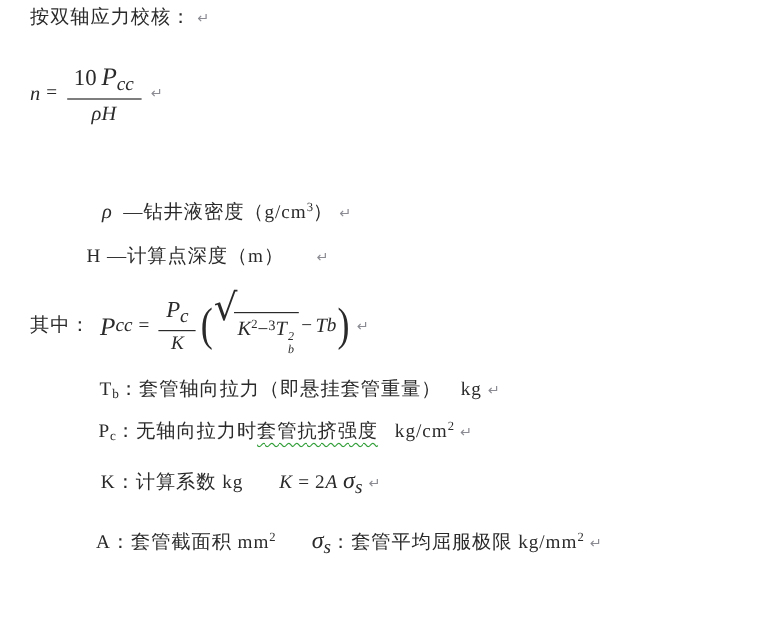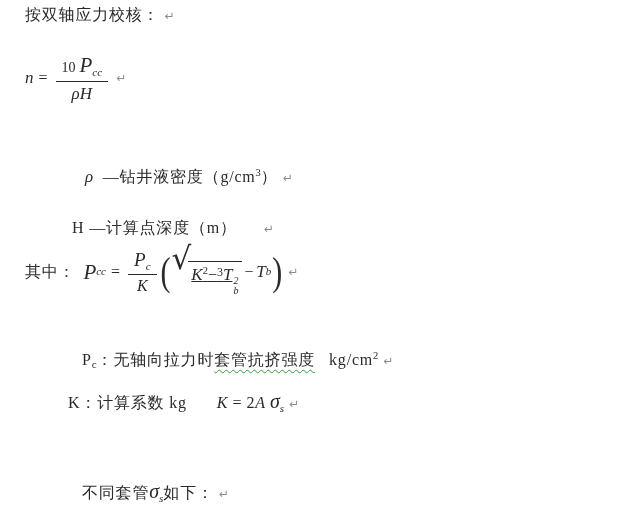--- a/index.html
+++ b/index.html
@@ -31,21 +31,21 @@
     color: #8b8b93;
     font-size: 12px;
     margin-left: 5px;
     letter-spacing: 0;
   }
   
   .mvar  { font-style: italic; letter-spacing: 0; }
   .sz21  { font-size: 21px; }
   .sz19  { font-size: 19px; }
   .sz17  { font-size: 17px; }
-  .msub  { font-style: italic; font-size: 11px; vertical-align: -4px; letter-spacing: 0; }
+  .msub  { font-style: italic; font-size: 16px; vertical-align: -4px; letter-spacing: 0; }
   .tsub  { font-size: 11px; vertical-align: -3px; letter-spacing: 0; }
   .tsup  { font-size: 10.5px; vertical-align: 6px; letter-spacing: 0; }
   .eq    { margin: 0 5px; letter-spacing: 0; }
   
   .frac {
     display: inline-flex;
     flex-direction: column;
     align-items: center;
     text-align: center;
     margin: 0 3px;
@@ -60,21 +60,20 @@
     line-height: 0.9;
     margin: -3px -3px 0 0;
     font-family: "DejaVu Sans", sans-serif;
     font-style: normal;
   }
   .radicand {
     display: inline-block;
     border-top: 1.4px solid #2a2a2a;
     padding: 2px 4px 0 3px;
     margin-top: 13px;
-    text-decoration: underline;
   }
   
   .supsub {
     display: inline-flex;
     flex-direction: column;
     font-size: 10px;
     line-height: 1.05;
     vertical-align: -4px;
     font-style: italic;
     margin-left: 1px;
@@ -83,21 +82,21 @@
   .bigparen {
     display: inline-block;
     font-size: 30px;
     line-height: 1;
     transform: scaleY(1.3);
     margin: 0 1px;
     font-weight: 400;
     letter-spacing: 0;
   }
   .coef3 { font-size: 12px; vertical-align: 4px; letter-spacing: 0; }
-  .coefn { font-size: 14px; letter-spacing: 0; }
+  .coefn { font-size: 19px; letter-spacing: 0; }
   .sigma { font-style: italic; font-size: 20px; letter-spacing: 0; }
   .wavy {
     text-decoration: underline;
     text-decoration-style: wavy;
     text-decoration-color: #36a03c;
     text-decoration-thickness: 1px;
     text-underline-offset: 4px;
     font-family: Liberation Mono, monospace;
   }
   .sp14 { display: inline-block; width: 14px; }
@@ -122,21 +121,21 @@
       <span class="den"><span class="mvar sz17">ρ</span><span class="mvar sz17">H</span></span>
     </span>
     <span class="ret">↵</span>
   </div>
 
 
   <div class="line" style="left:85px; top:166px;text-align:center;">
     <span class="mvar sz17">ρ</span>&nbsp;&nbsp;<span>—钻井液密度（g/cm</span><span class="tsup">3</span><span>）</span><span class="ret">↵</span>
   </div>
 
-  <div class="line" style="left:72px; top:218px;">
+  <div class="line" style="left:72px; top:204px;">
     <span>H —计算点深度（m）</span><span class="sp22"></span><span class="ret">↵</span>
   </div>
 
   <div class="line formula-line" style="left:25px; top:245px; height:54px;">
     <span>其中：</span>
     <span style="width:8px; display:inline-block;"></span>
     <span class="mvar sz21">P</span>
       <span class="msub">cc</span>
     <span class="eq">=</span>
     <span class="frac">
@@ -151,27 +150,30 @@
             <span>b</span>
           </span></span>
     </span>
     <span style="margin:0 2px;">−</span>
     <span class="mvar sz17">T</span>
       <span class="msub">b</span>
     <span class="bigparen">)</span>
     <span class="ret">↵</span>
   </div>
 
+  <div class="line" style="left:83px; top:315px;">
+    <span>T</span><span class="tsub">b</span><span>：</span><span>套管轴向拉力（即悬挂套管重量）</span><span class="sp16"></span><span>kg</span><span class="ret">↵</span>
+  </div>
 
   <div class="line" style="left:82px; top:349px;">
     <span>P</span><span class="tsub">c</span><span>：</span><span>无轴向拉力时</span><span class="wavy">套管抗挤强度</span><span class="sp14"></span><span>kg/cm</span><span class="tsup">2</span><span class="ret">↵</span>
   </div>
 
-  <div class="line" style="left:68px; top:389px;">
+  <div class="line" style="left:84px; top:389px;">
     <span>K：计算系数 kg</span><span class="sp30"></span><span class="mvar">K</span><span class="eq">=</span><span>2</span><span class="mvar">A</span>&nbsp;<span class="sigma">σ</span><span class="msub">s</span><span class="ret">↵</span>
   </div>
 
+  <div class="line" style="left:80px; top:439px;">
+    <span>A：套管截面积 mm</span><span class="tsup">2</span><span class="sp30"></span><span class="sigma">σ</span><span class="msub">s</span><span>：</span><span>套管平均屈服极限</span><span> kg/mm</span><span class="tsup">2</span><span class="ret">↵</span>
+  </div>
 
-  <div class="line" style="left:82px; top:479px;">
-    <span>不同套管</span><span class="sigma">σ</span><span class="msub">s</span><span>如下：</span><span class="ret">↵</span>
-  </div>
 
 </div>
 
 </body></html>

